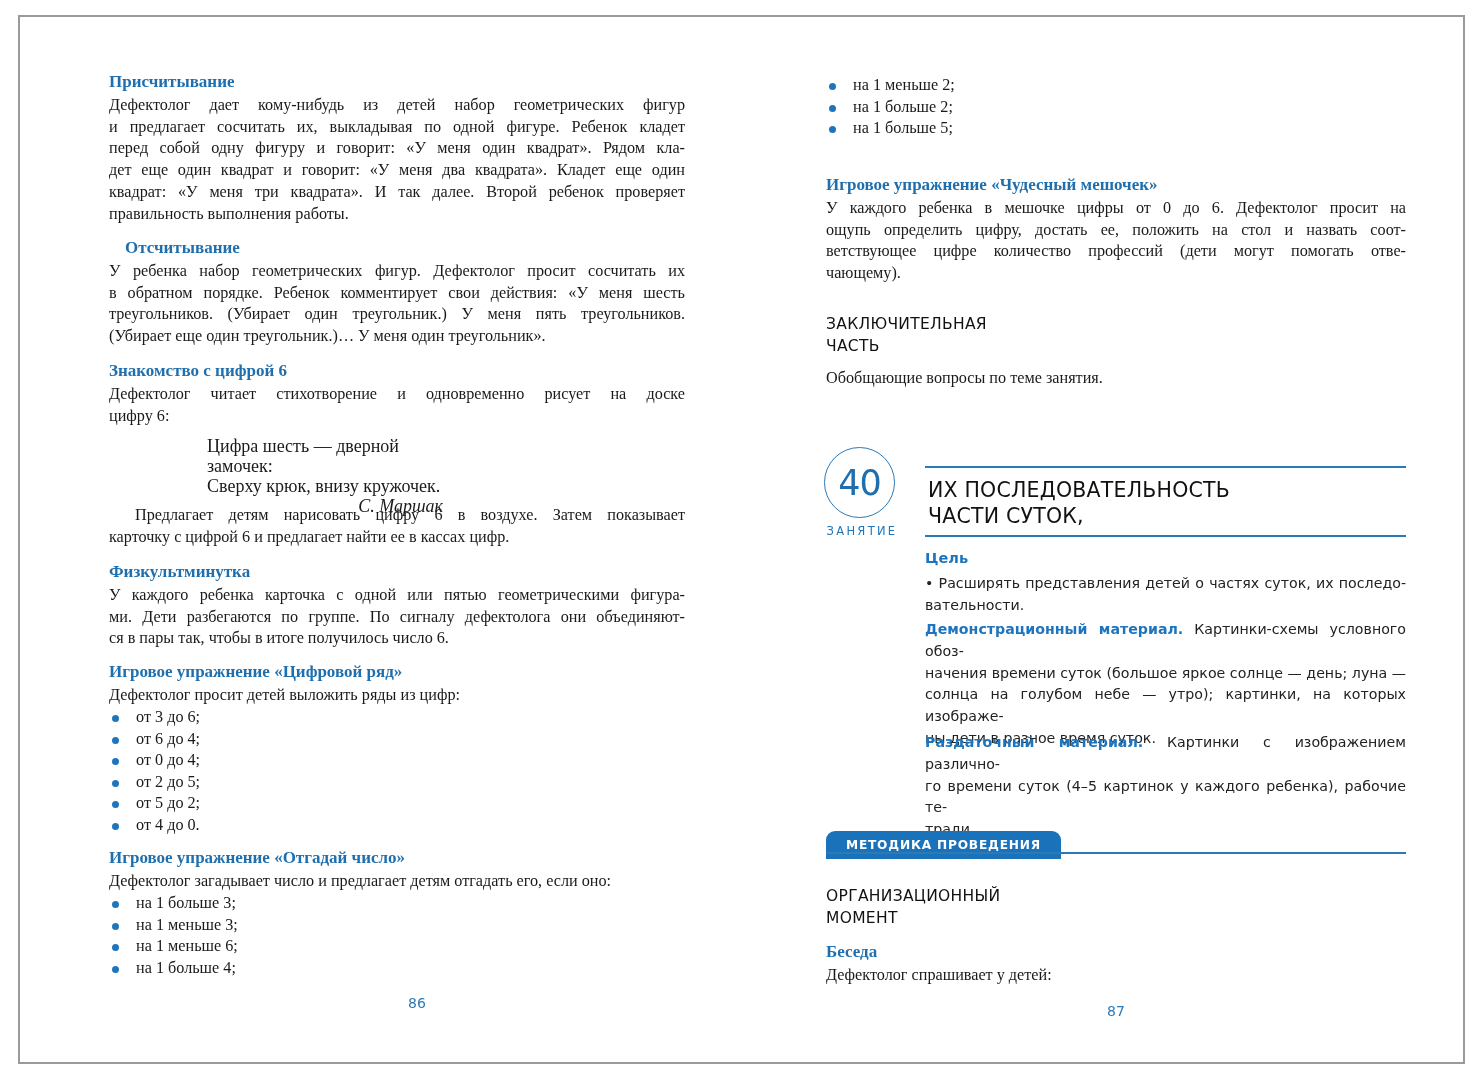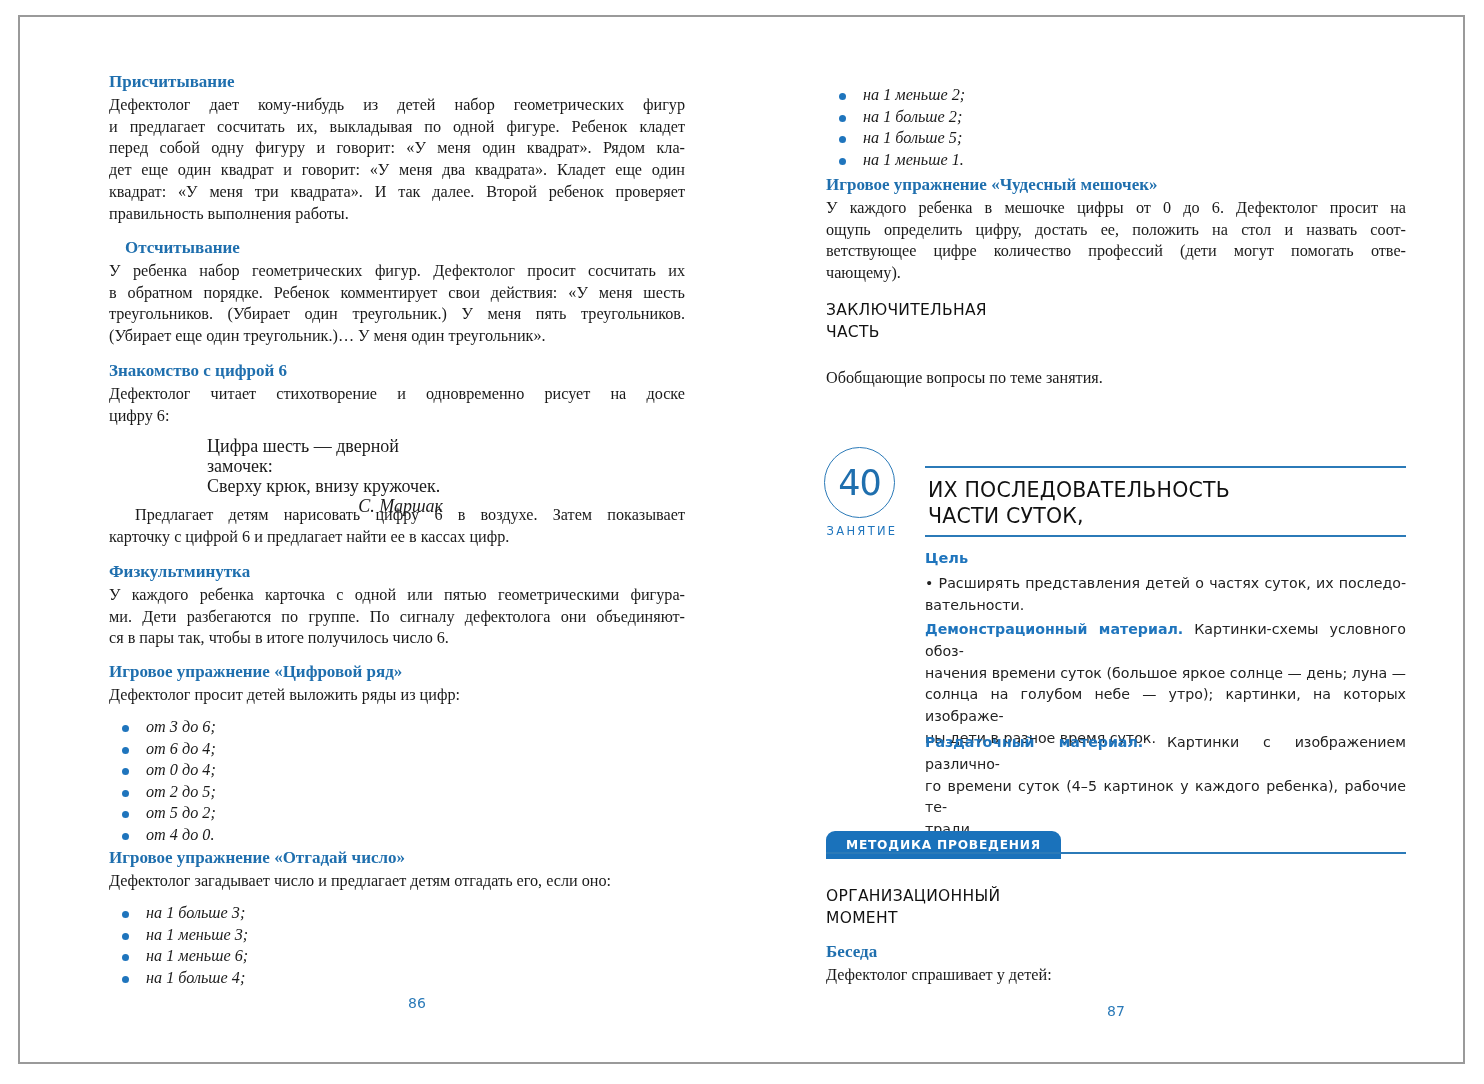--- a/index.html
+++ b/index.html
@@ -14,21 +14,21 @@
   .abs { position: absolute; }
   .serif-body {
     font-family: "Liberation Serif", "DejaVu Serif", serif;
     font-size: 16.2px; line-height: 21.7px; color: #1a1a1a;
   }
   .justify { text-align: justify; }
   .h-blue {
     font-family: "Liberation Serif", "DejaVu Serif", serif;
     font-weight: bold; color: #1f6fae; font-size: 17px; line-height: 22px;
   }
-  .bullet-list { margin: 10px; padding: 0; list-style: none; font-style: italic; }
+  .bullet-list { margin: 0; padding: 0; list-style: none; }
   .bullet-list li {
     position: relative; padding-left: 27px; font-size: 16.2px; line-height: 21.6px;
   }
   .bullet-list li::before {
     content: ""; position: absolute; left: 3px; top: 8px; width: 7px; height: 7px;
     border-radius: 50%; background: #1f75bd;
   }
   .indent { text-indent: 26px; }
   .poem { font-size: 18px; line-height: 20px; }
   .poem-author { font-style: italic; }
@@ -140,32 +140,31 @@
   <li>на 1 меньше 6;</li>
   <li>на 1 больше 4;</li>
 </ul>
 
 <div class="page-num" style="left:388px;top:995px;margin-left:20px;">86</div>
 
 <ul class="abs bullet-list serif-body" style="left:826px;top:75px;width:580px;">
   <li>на 1 меньше 2;</li>
   <li>на 1 больше 2;</li>
   <li>на 1 больше 5;</li>
-  <li>на 1 меньше 1.</li>
 </ul>
 
 <div class="abs h-blue" style="left:826px;top:174px;">Игровое упражнение «Чудесный мешочек»</div>
 <div class="abs serif-body" style="left:826px;top:198px;width:580px;">
   <div style="text-align:justify;text-align-last:justify;">У каждого ребенка в мешочке цифры от 0 до 6. Дефектолог просит на</div>
   <div style="text-align:justify;text-align-last:justify;">ощупь определить цифру, достать ее, положить на стол и назвать соот-</div>
   <div style="text-align:justify;text-align-last:justify;">ветствующее цифре количество профессий (дети могут помогать отве-</div>
   <div>чающему).</div>
 </div>
 
-<div class="abs sans-caps" style="left:826px;top:299px;">
+<div class="abs sans-caps" style="left:826px;top:313px;">
   <div>ЗАКЛЮЧИТЕЛЬНАЯ</div>
   <div>ЧАСТЬ</div>
 </div>
 <div class="abs serif-body" style="left:826px;top:368px;width:580px;">Обобщающие вопросы по теме занятия.</div>
 
 <div class="badge-circle">
   <span class="badge-num">40</span>
 </div>
 <div class="badge-label">ЗАНЯТИЕ</div>
 <div class="lesson-rule" style="top:466px;"></div>

